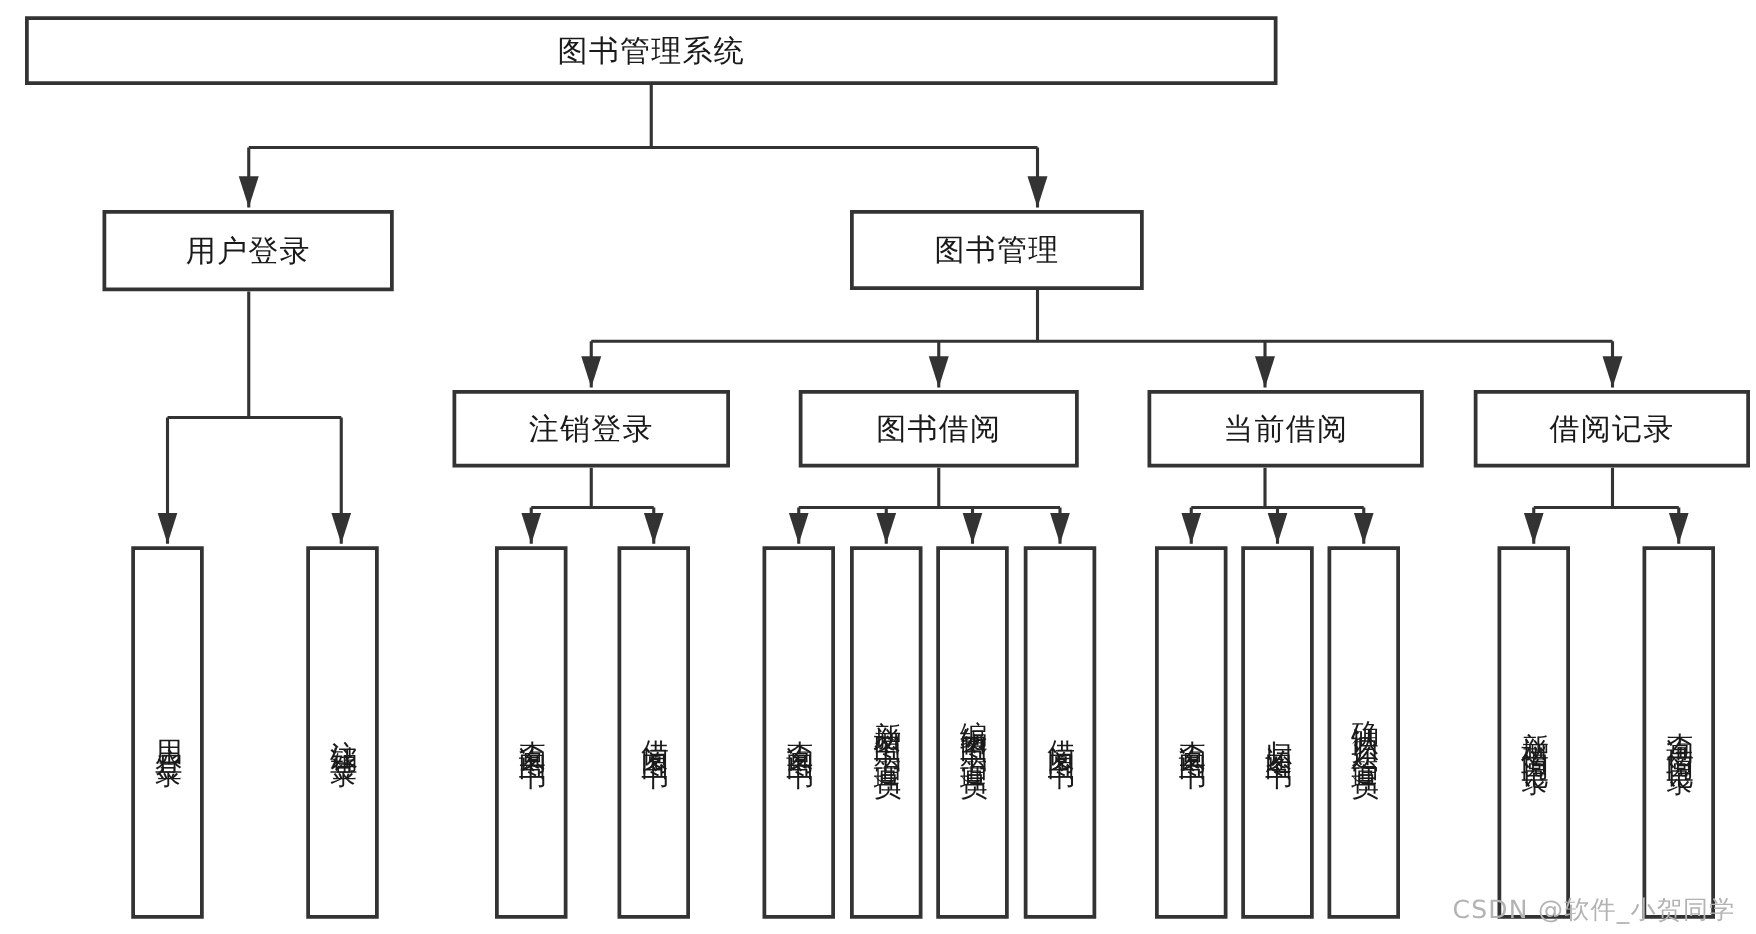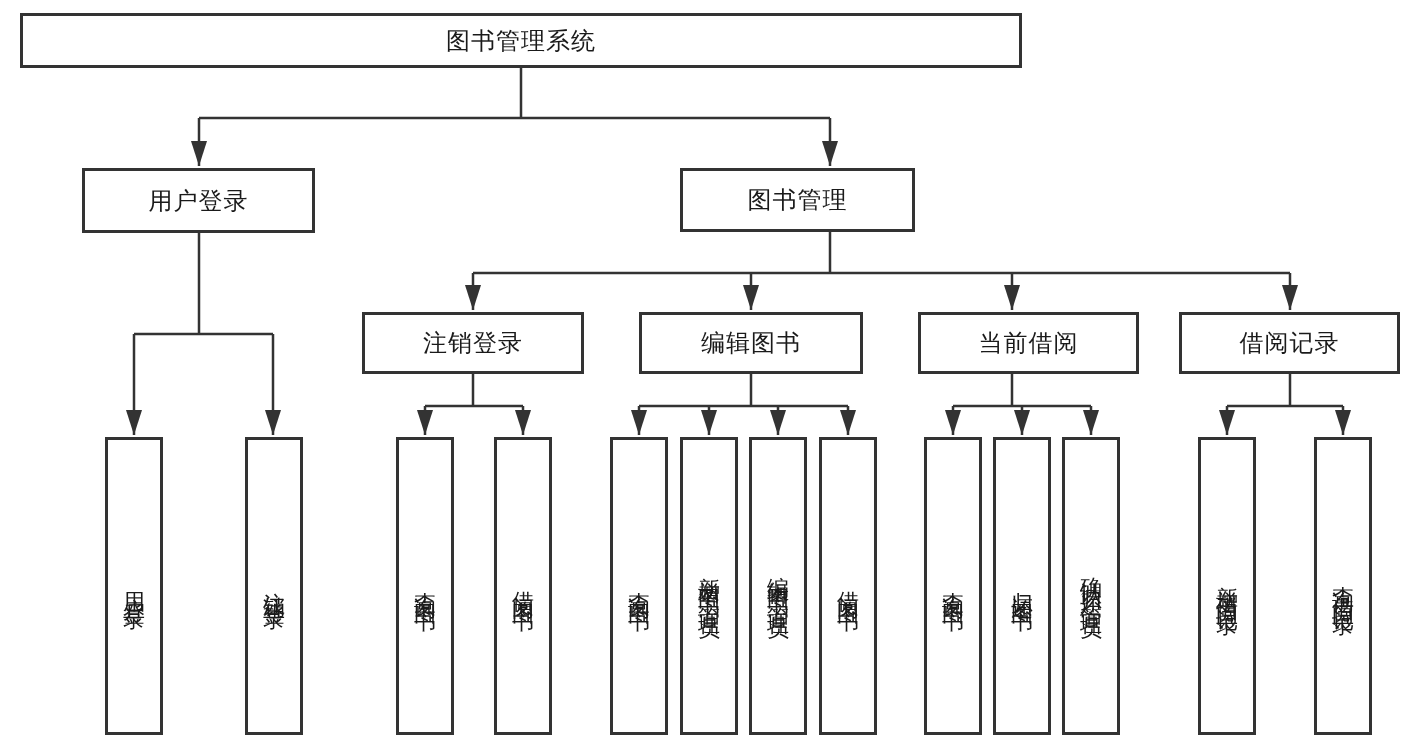--- a/index.html
+++ b/index.html
@@ -94,21 +94,21 @@
     <line class="seg" x1="1227" y1="406" x2="1227" y2="435" marker-end="url(#ah)"></line>
     <line class="seg" x1="1343" y1="406" x2="1343" y2="435" marker-end="url(#ah)"></line>
   </svg>
 
   <div class="box h" style="left:20px;top:13px;width:1002px;height:55px;">图书管理系统</div>
 
   <div class="box h" style="left:82px;top:168px;width:233px;height:65px;">用户登录</div>
   <div class="box h" style="left:680px;top:168px;width:235px;height:64px;">图书管理</div>
 
   <div class="box h" style="left:362px;top:312px;width:222px;height:62px;">注销登录</div>
-  <div class="box h" style="left:639px;top:312px;width:224px;height:62px;">编辑图书</div>
+  <div class="box h" style="left:639px;top:312px;width:224px;height:62px;">图书借阅</div>
   <div class="box h" style="left:902px;top:312px;width:221px;height:62px;margin-left:16px;">当前借阅</div>
   <div class="box h" style="left:1179px;top:312px;width:221px;height:62px;">借阅记录</div>
 
   <div class="box v" style="left:105px;top:437px;width:58px;height:298px;">
     <span>用户登录</span>
   </div>
   <div class="box v" style="left:245px;top:437px;width:58px;height:298px;">
     <span>注销登录</span>
   </div>
 
@@ -142,14 +142,15 @@
     <span>确认归还（管理员）</span>
   </div>
 
   <div class="box v" style="left:1198px;top:437px;width:58px;height:298px;">
     <span>新增借阅记录</span>
   </div>
   <div class="box v" style="left:1314px;top:437px;width:58px;height:298px;">
     <span>查询借阅记录</span>
   </div>
 
+  <div class="watermark">CSDN @软件_小贺同学</div>
 
 </div>
 
 </body></html>

